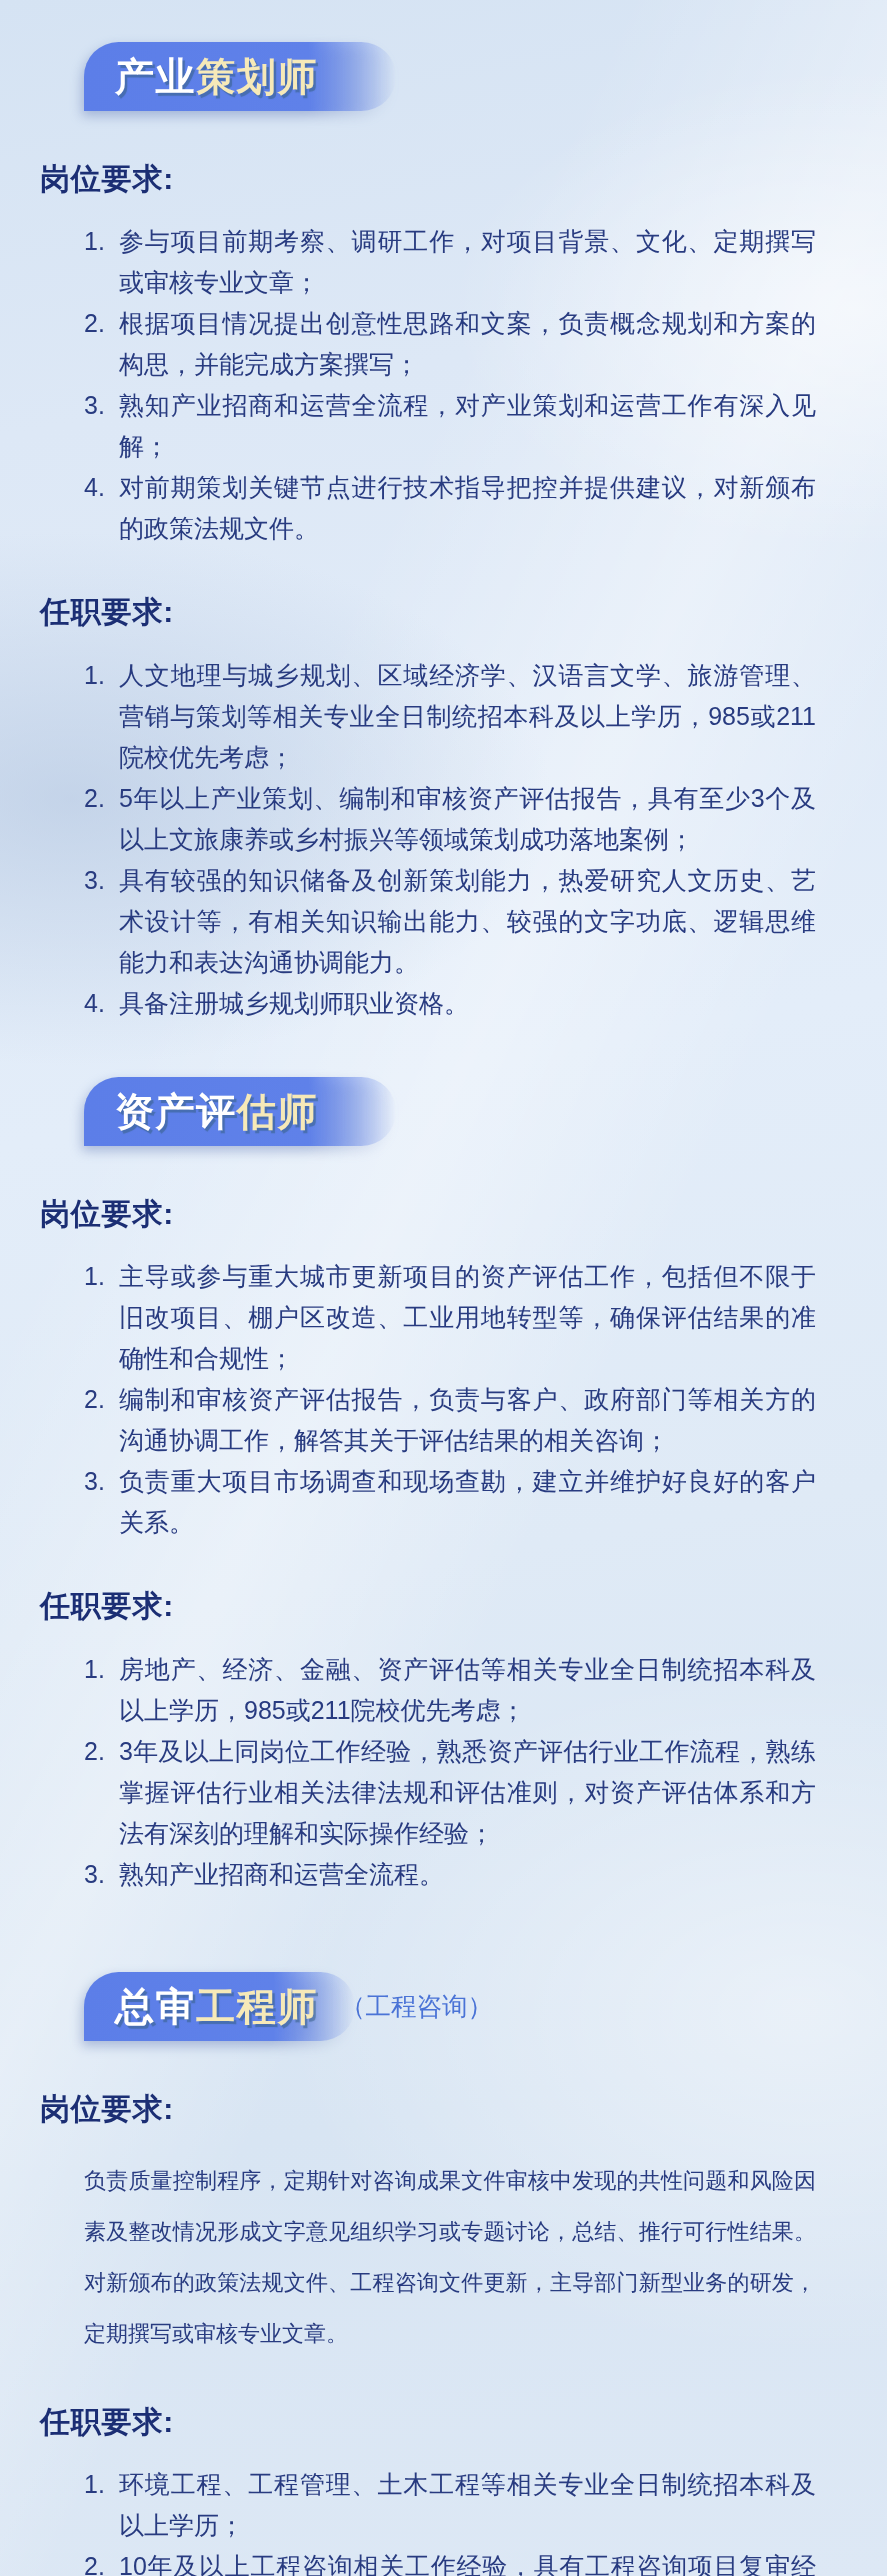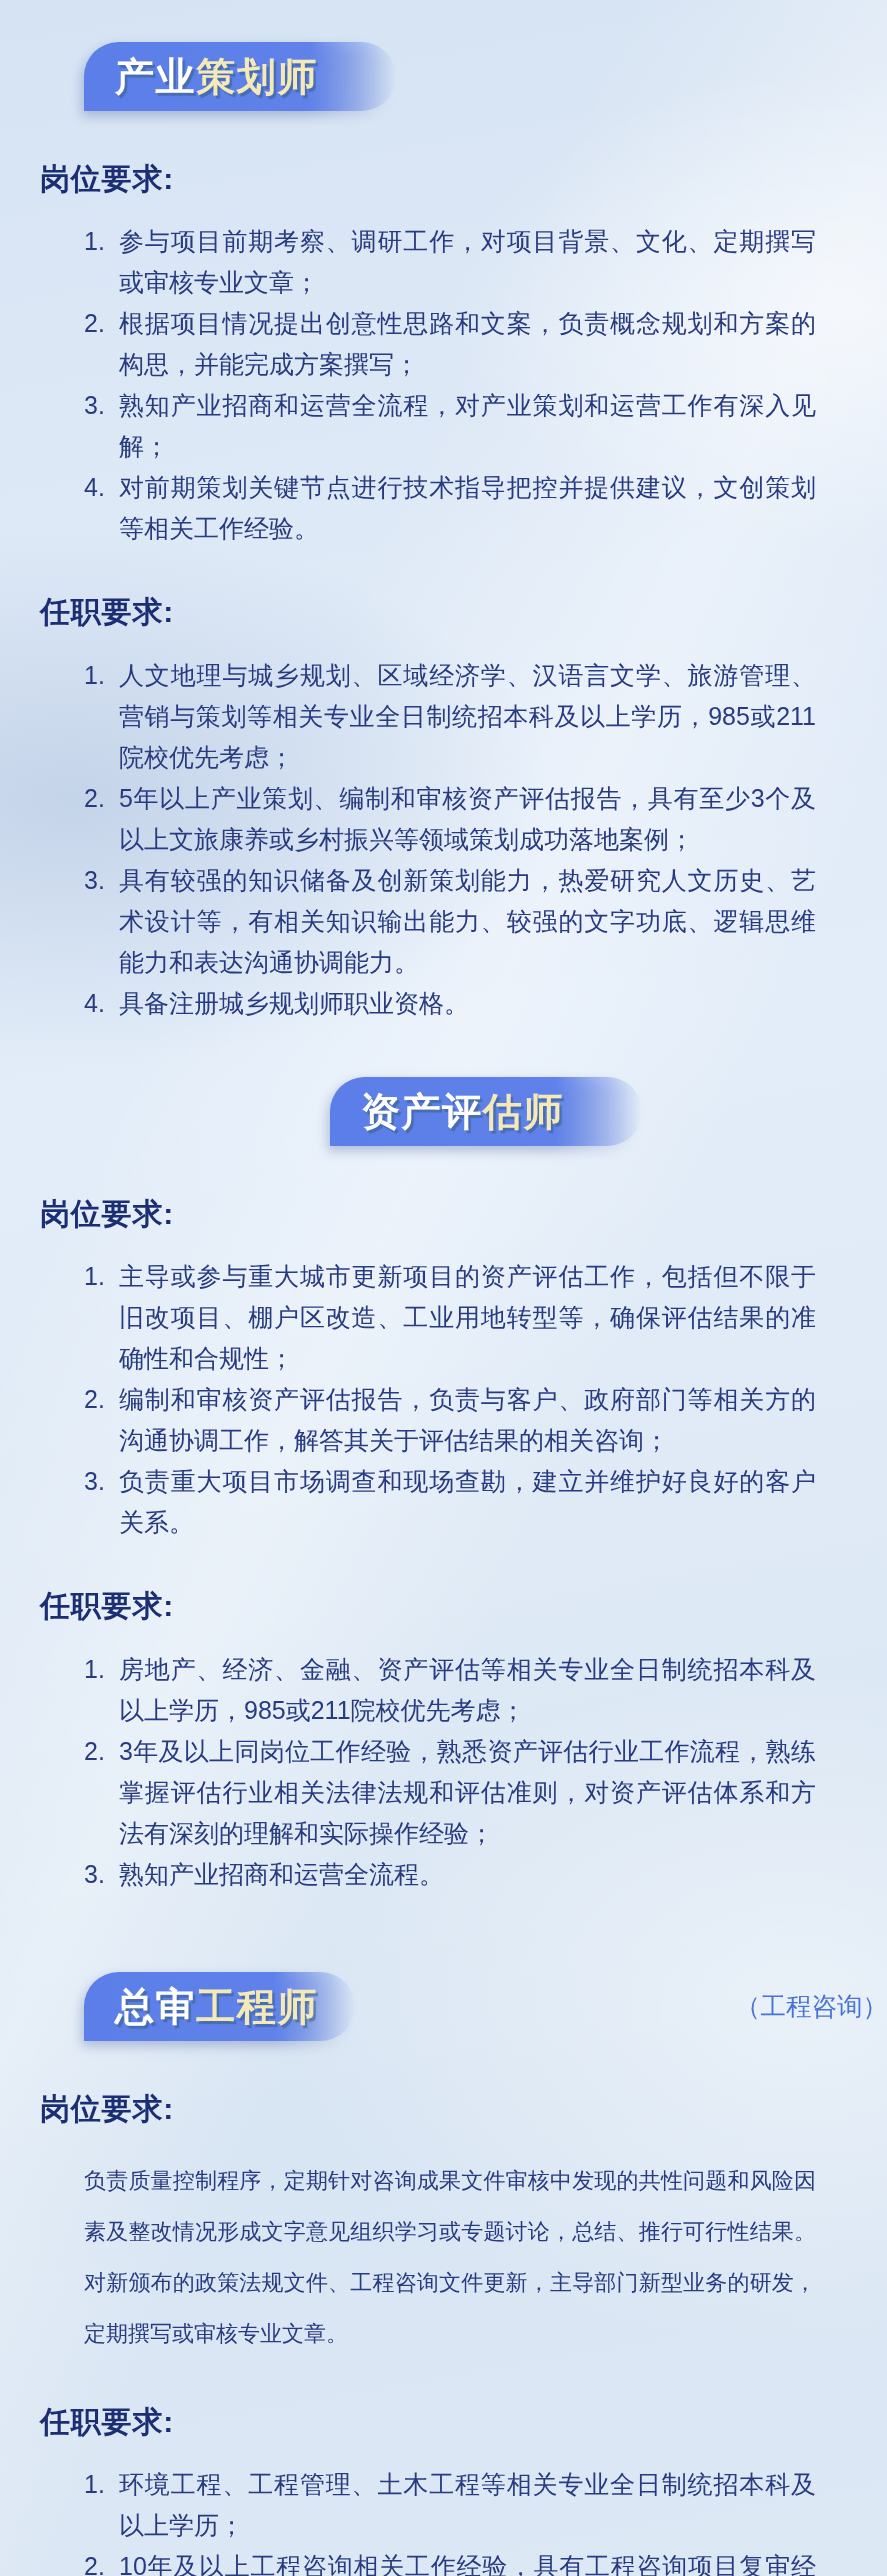--- a/index.html
+++ b/index.html
@@ -93,41 +93,41 @@
   }
   .req-paragraph {
     margin: 25px 72px 0 84px;
     font-size: 22px;
     line-height: 51px;
     color: #283B80;
     text-align: justify;
   }
 
   .section-1 .badge-row { margin-top: 0; }
-  .section-2 .badge-row { margin-top: 53px; justify-content: center; }
-  .section-3 .badge-row { margin-top: 77px; justify-content: space-between; }
+  .section-2 .badge-row { margin-top: 53px; }
+  .section-3 .badge-row { margin-top: 77px; }
   .section-2 .badge-row, .section-3 .badge-row { }
 </style>
 </head>
 <body>
 
 <div class="poster">
 
   <section class="section-1">
     <div class="badge-row">
       <div class="badge b-wide">
         <span class="badge-title"><span class="t-white">产业</span><span class="t-accent">策划师</span></span>
       </div>
     </div>
     <h2 class="req-heading">岗位要求:</h2>
     <ol class="req-list">
         <li class="req-item">参与项目前期考察、调研工作，对项目背景、文化、定期撰写或审核专业文章；</li>
         <li class="req-item">根据项目情况提出创意性思路和文案，负责概念规划和方案的构思，并能完成方案撰写；</li>
         <li class="req-item">熟知产业招商和运营全流程，对产业策划和运营工作有深入见解；</li>
-        <li class="req-item">对前期策划关键节点进行技术指导把控并提供建议，文创策划等相关工作经验。</li>
+        <li class="req-item">对前期策划关键节点进行技术指导把控并提供建议，对新颁布的政策法规文件。</li>
       </ol>
     <h2 class="req-heading qual">任职要求:</h2>
     <ol class="req-list">
         <li class="req-item">人文地理与城乡规划、区域经济学、汉语言文学、旅游管理、营销与策划等相关专业全日制统招本科及以上学历，985或211院校优先考虑；</li>
         <li class="req-item">5年以上产业策划、编制和审核资产评估报告，具有至少3个及以上文旅康养或乡村振兴等领域策划成功落地案例；</li>
         <li class="req-item">具有较强的知识储备及创新策划能力，热爱研究人文历史、艺术设计等，有相关知识输出能力、较强的文字功底、逻辑思维能力和表达沟通协调能力。</li>
         <li class="req-item">具备注册城乡规划师职业资格。</li>
       </ol>
   </section>
 

